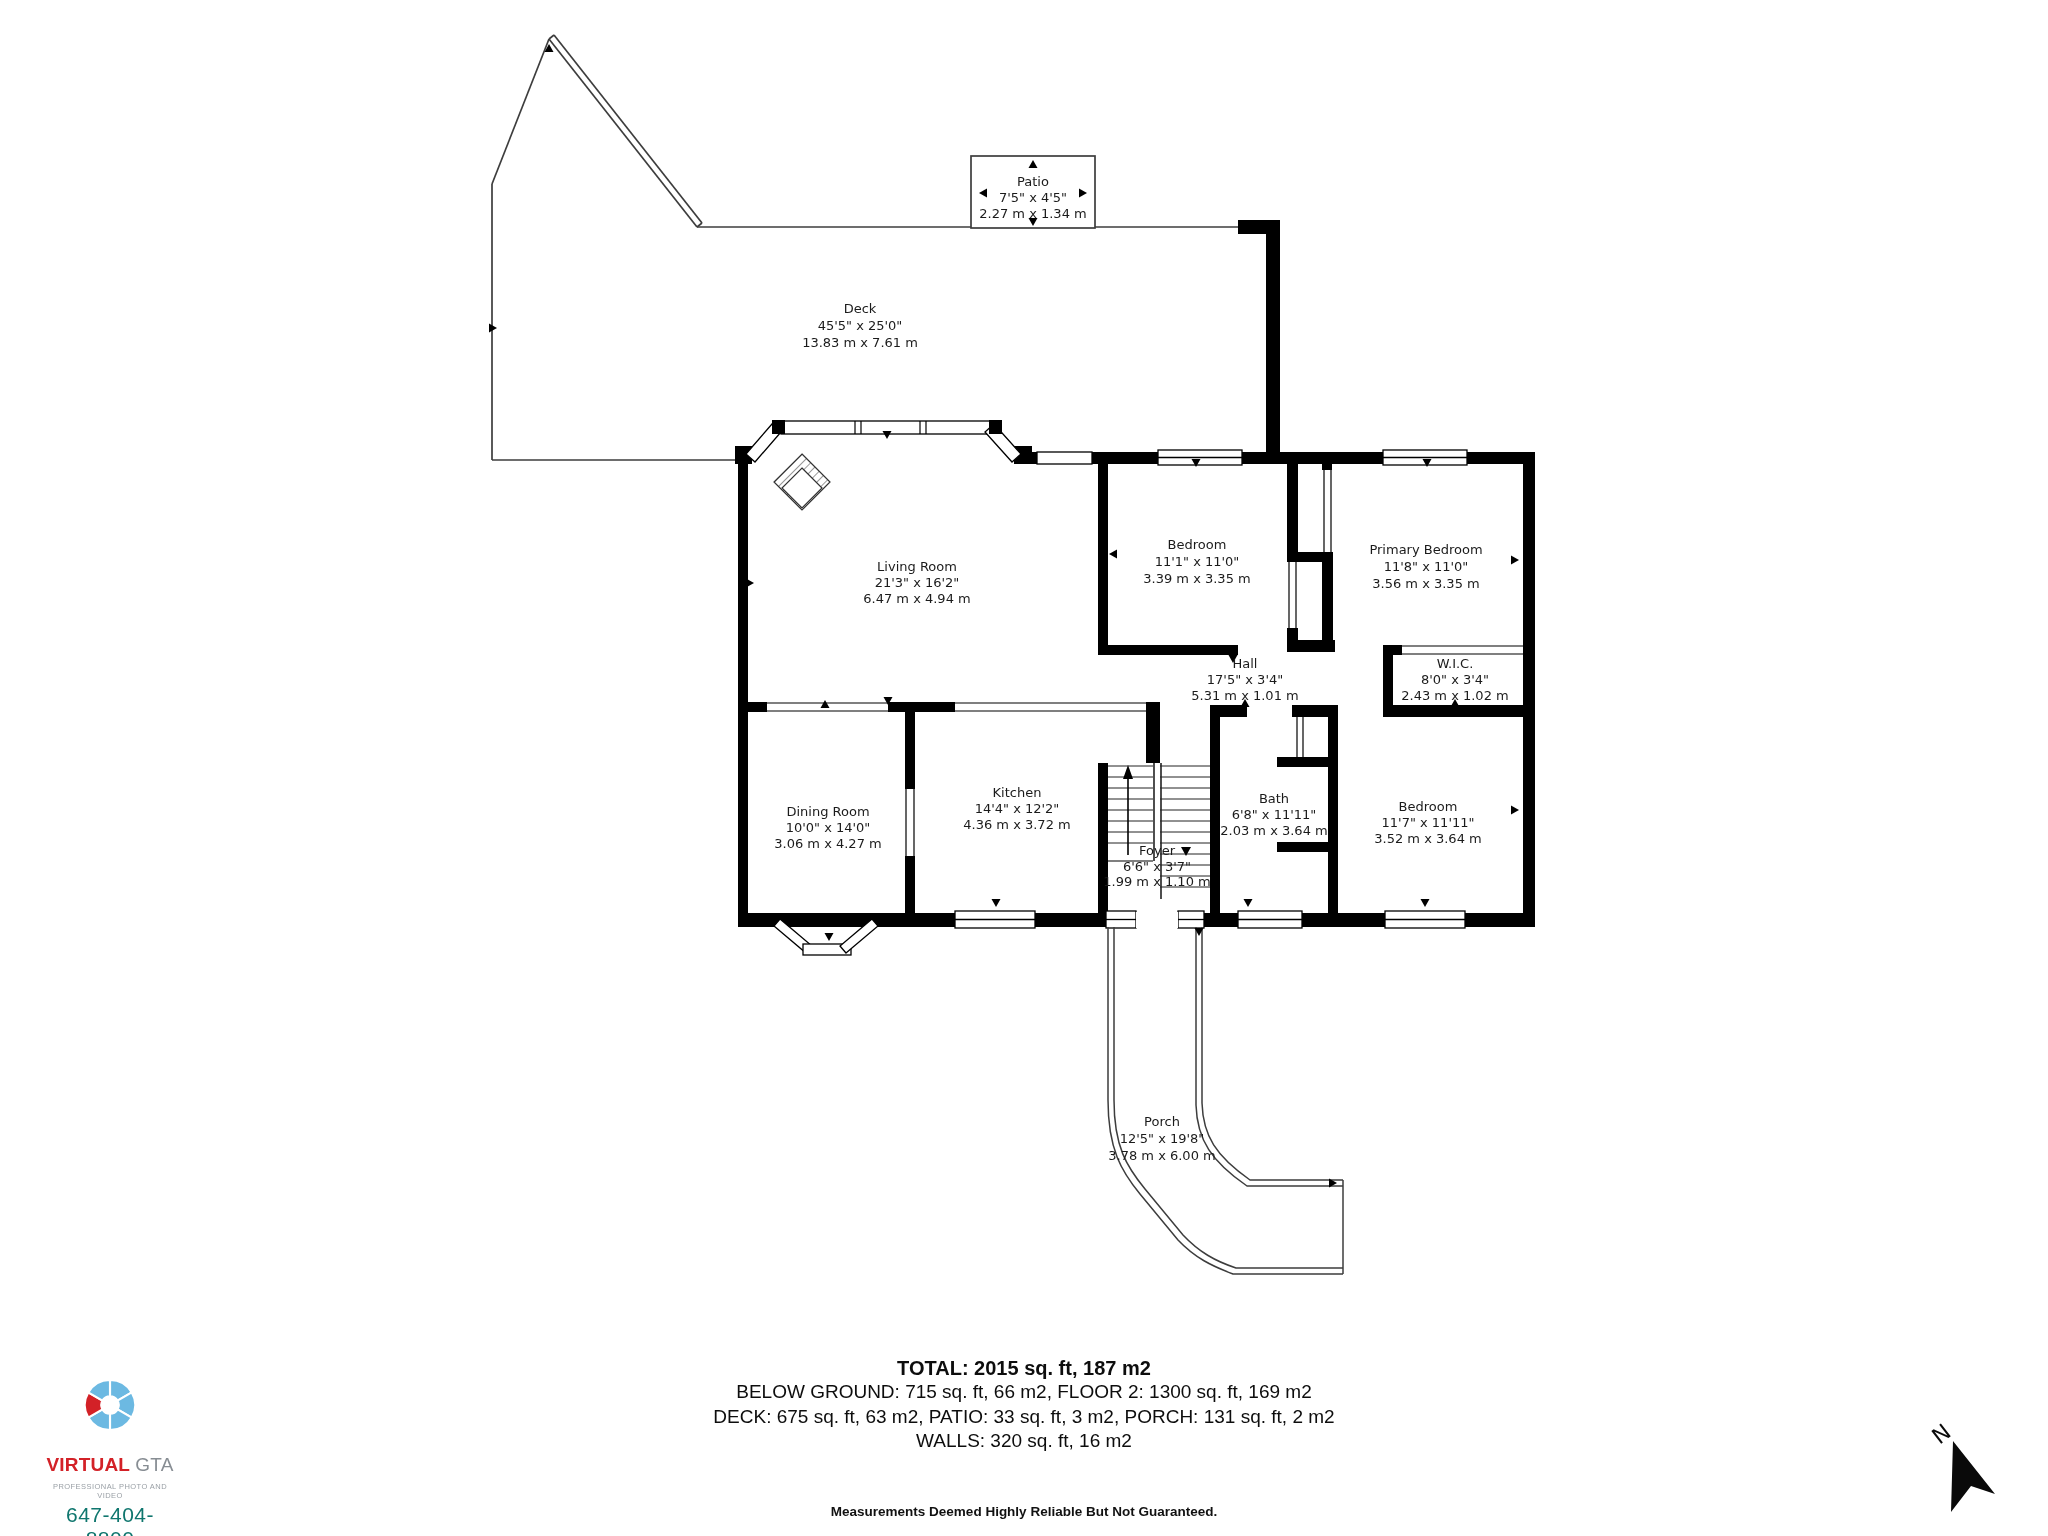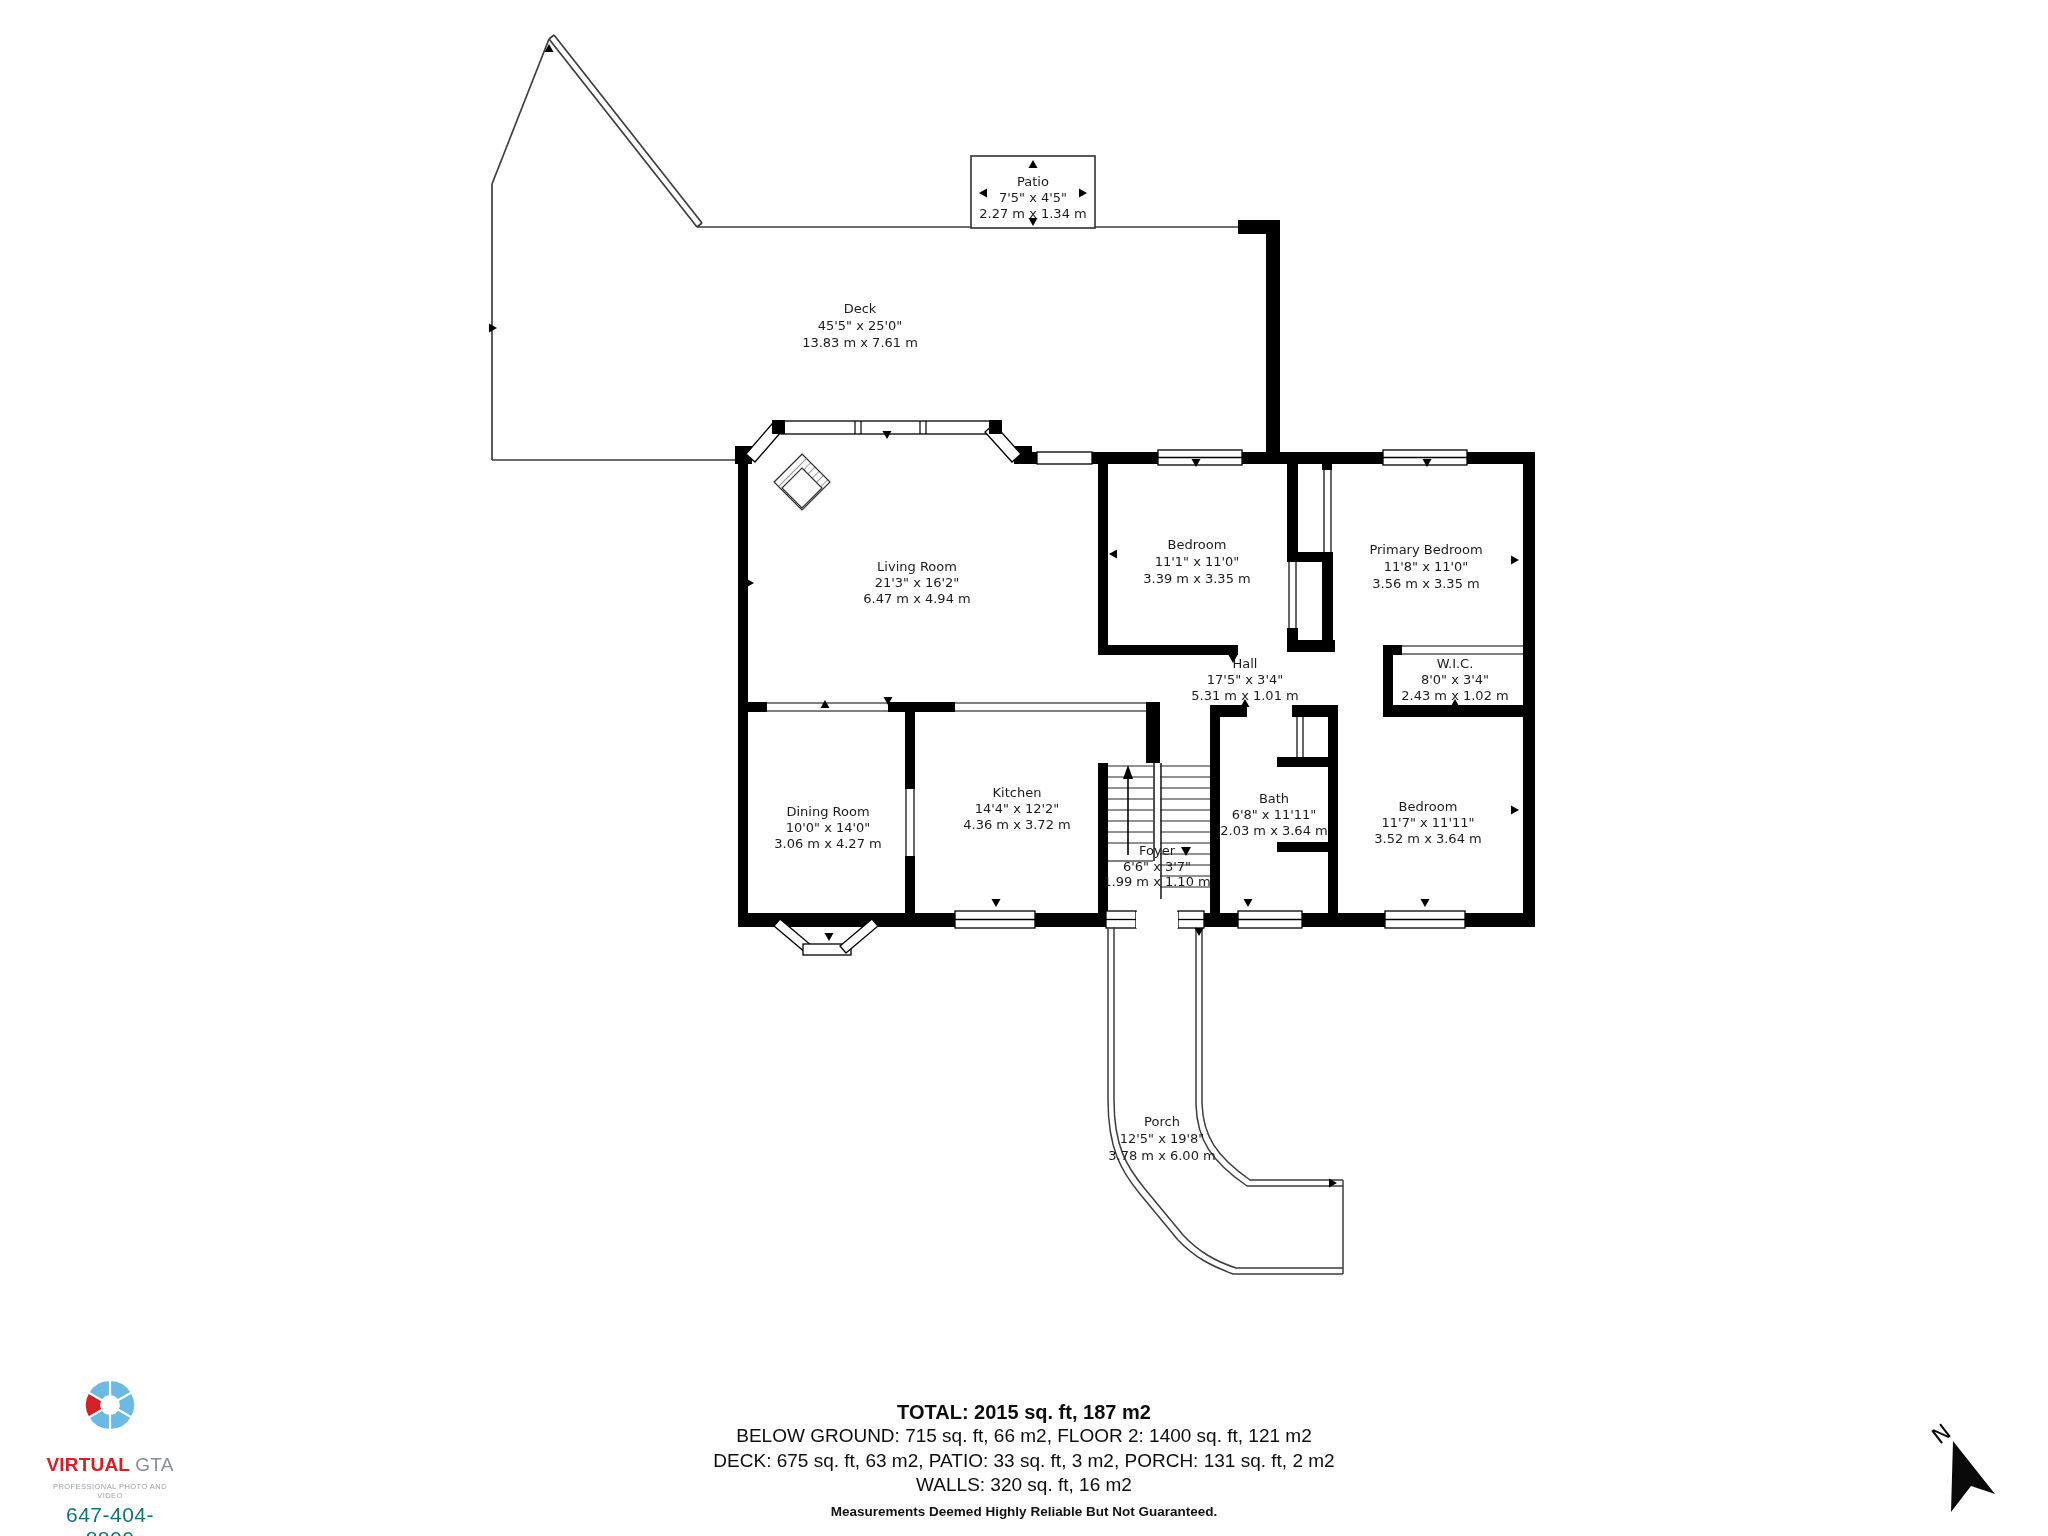--- a/index.html
+++ b/index.html
@@ -1,21 +1,21 @@
 <!DOCTYPE html>
 <html><head>
 <meta charset="utf-8">
 <style>
   html,body{margin:0;padding:0;background:#ffffff;}
   body{width:2048px;height:1536px;position:relative;overflow:hidden;
        font-family:"DejaVu Sans",sans-serif;color:#1b1b1b;}
   svg text{font-family:"DejaVu Sans",sans-serif;}
   .plan-svg{position:absolute;left:0;top:0;}
   .room-name,.room-dim{font-size:13px;fill:#1b1b1b;}
-  .summary{position:absolute;left:0;top:1400px;width:2048px;text-align:center;
+  .summary{position:absolute;left:0;top:1356px;width:2048px;text-align:center;
            font-family:"Liberation Sans",sans-serif;color:#0d0d0d;}
   .summary .line{font-size:19px;line-height:24.3px;}
   .summary .total{font-size:20px;font-weight:bold;}
   .disclaimer{position:absolute;left:0;top:1504px;width:2048px;text-align:center;
               font-family:"Liberation Sans",sans-serif;font-size:13.5px;font-weight:600;color:#111;}
   .brand{position:absolute;left:44px;top:1376px;width:132px;text-align:center;
          font-family:"Liberation Sans",sans-serif;}
   .brand .wordmark{font-size:19px;font-weight:bold;color:#d32127;letter-spacing:.2px;margin-top:16px;}
   .brand .wordmark .gta{color:#878d93;font-weight:400;}
   .brand .tagline{font-size:7.5px;color:#9aa0a6;letter-spacing:.45px;margin-top:6px;}
@@ -287,21 +287,21 @@
   </g>
 
   <g>
     <polygon points="1953,1441 1995,1494 1971,1486 1951,1512" fill="#0a0a0a"></polygon>
     <text x="1946" y="1440" font-size="22" fill="#0a0a0a" transform="rotate(-38 1946 1440)" text-anchor="middle">N</text>
   </g>
 </svg>
 
 <div class="summary">
   <div class="line total">TOTAL: 2015 sq. ft, 187 m2</div>
-  <div class="line">BELOW GROUND: 715 sq. ft, 66 m2, FLOOR 2: 1400 sq. ft, 121 m2</div>
+  <div class="line">BELOW GROUND: 715 sq. ft, 66 m2, FLOOR 2: 1300 sq. ft, 169 m2</div>
   <div class="line">DECK: 675 sq. ft, 63 m2, PATIO: 33 sq. ft, 3 m2, PORCH: 131 sq. ft, 2 m2</div>
   <div class="line">WALLS: 320 sq. ft, 16 m2</div>
 </div>
 <div class="disclaimer">Measurements Deemed Highly Reliable But Not Guaranteed.</div>
 
 <div class="brand">
   <svg width="58" height="58" viewBox="-30 -30 60 60">
     <g id="aperture">
         <path d="M 0,-9 L 0,-26 A 26,26 0 0 1 22.5,-13 L 7.8,-4.5 A 9,9 0 0 0 0,-9 Z" transform="rotate(0)" fill="#6cb9e2" stroke="#fff" stroke-width="2.2"></path>
         <path d="M 0,-9 L 0,-26 A 26,26 0 0 1 22.5,-13 L 7.8,-4.5 A 9,9 0 0 0 0,-9 Z" transform="rotate(60)" fill="#6cb9e2" stroke="#fff" stroke-width="2.2"></path>

